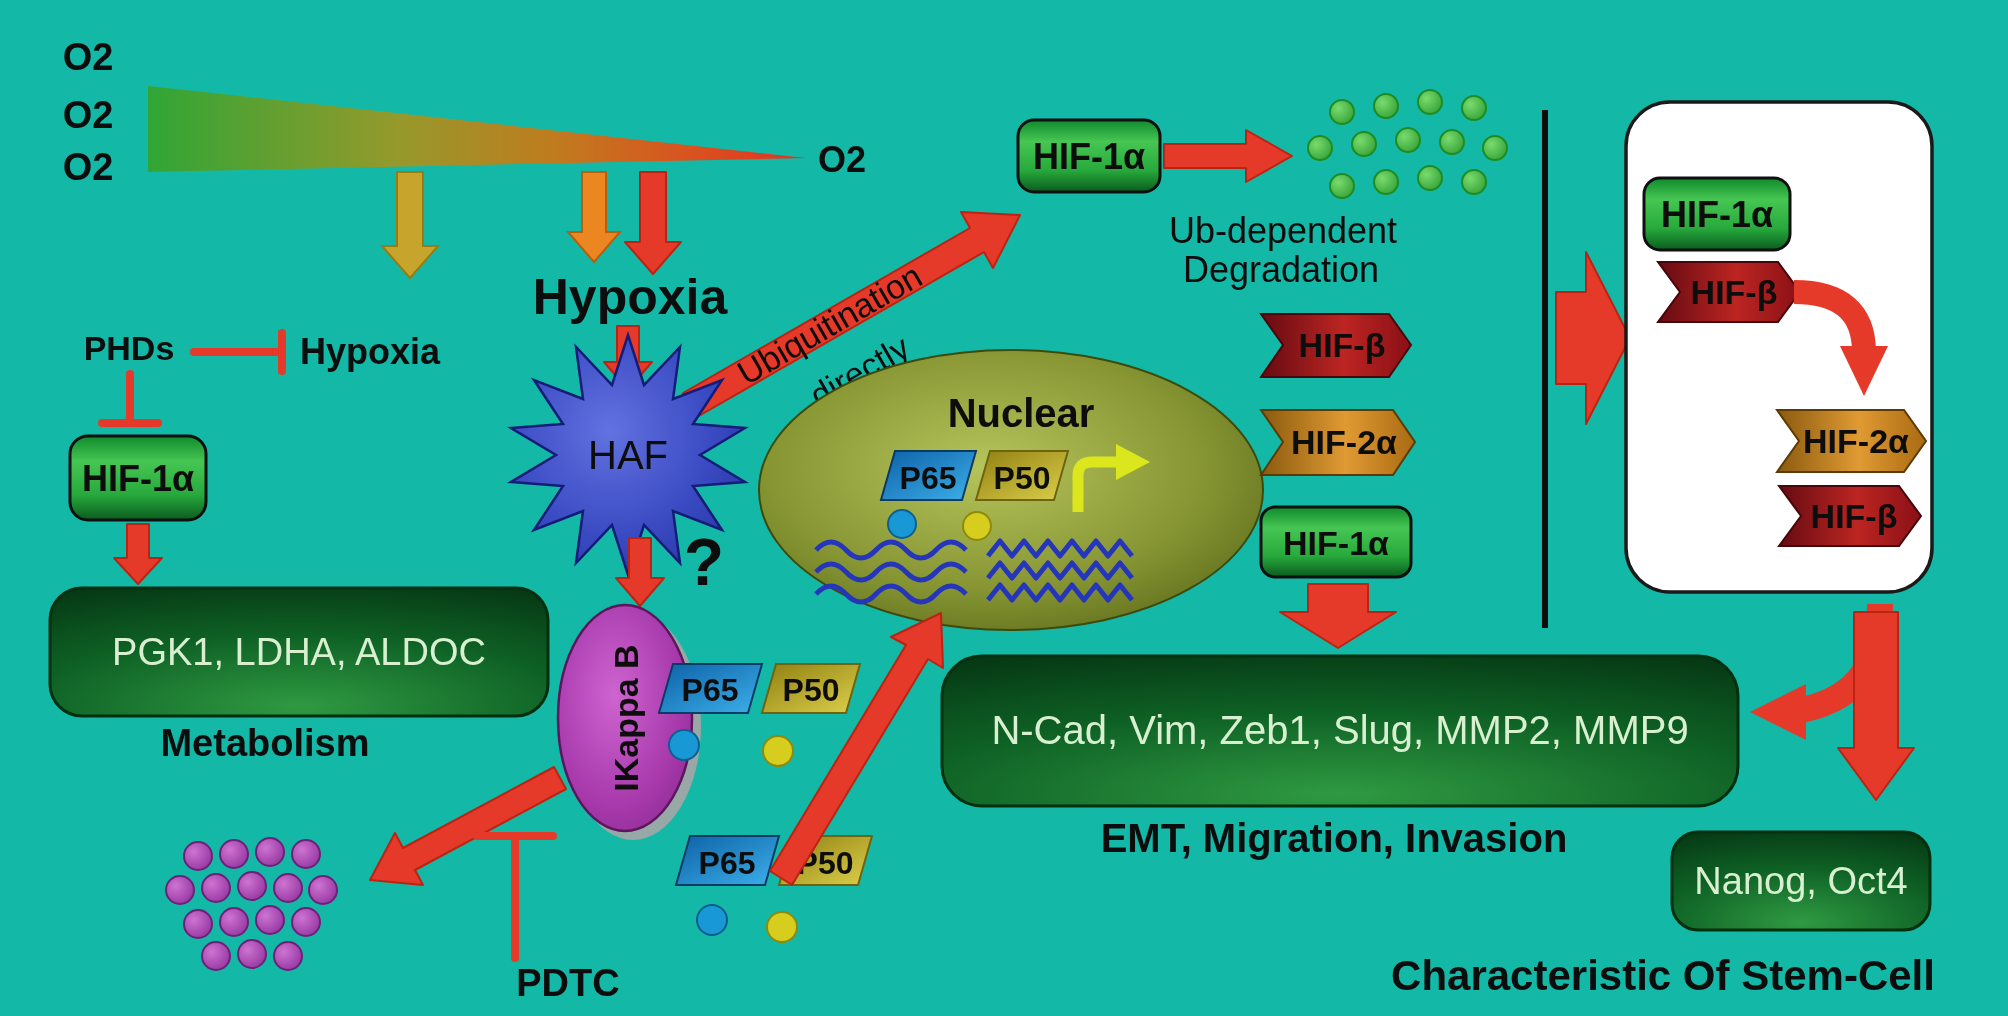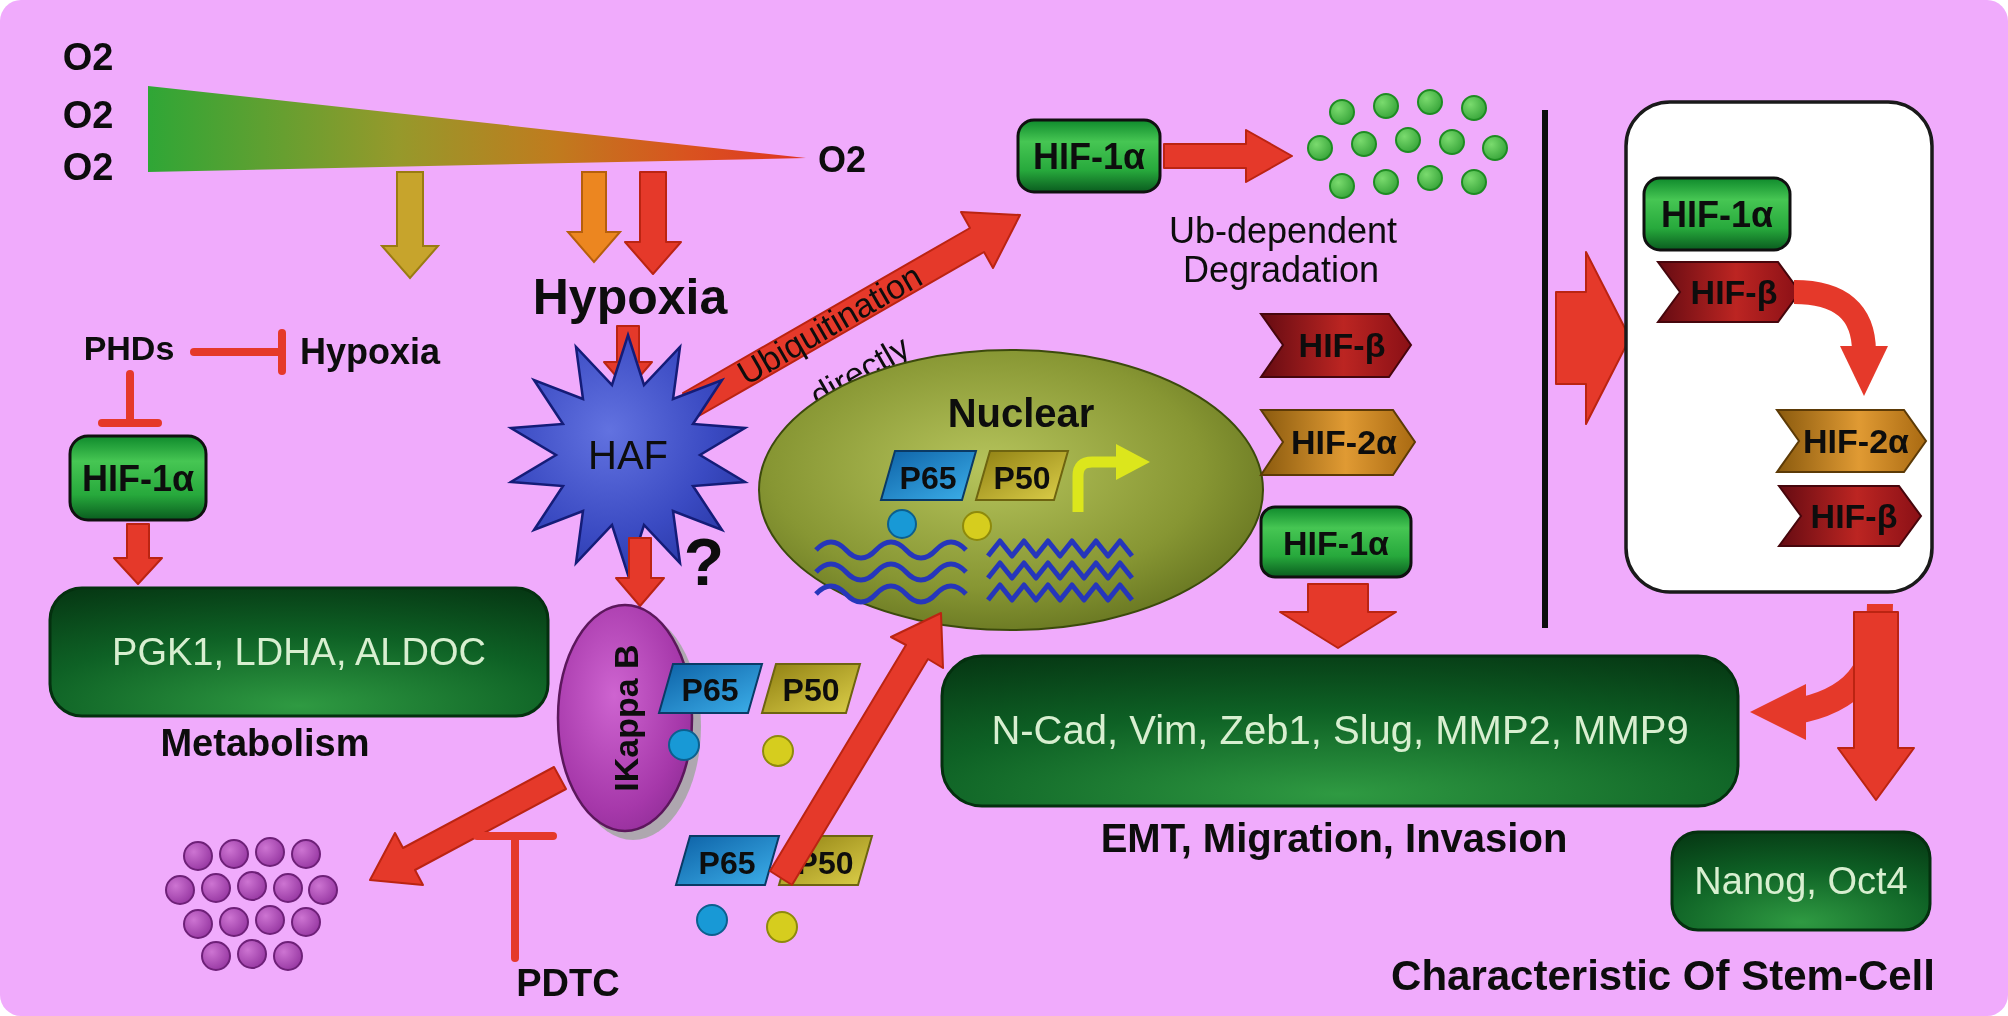--- a/index.html
+++ b/index.html
@@ -1,16 +1,16 @@
 <!DOCTYPE html>
 <html><head>
 <meta charset="utf-8">
 <style>
   html,body{margin:0;padding:0;background:#ffffff;}
-  .stage{position:relative;width:2008px;height:1016px;background:#f0abfc;overflow:hidden;border-radius:21px;}
+  .stage{position:relative;width:2008px;height:1016px;background:#14b8a6;overflow:hidden;}
   svg{display:block;}
   text{font-family:"Liberation Sans","DejaVu Sans",sans-serif;fill:#0d0d0d;}
   .b{font-weight:bold;}
   .mid{text-anchor:middle;}
   .arr{fill:#e5392a;stroke:#bb2412;stroke-width:2;stroke-linejoin:round;}
   .inh{stroke:#e5392a;stroke-width:8;stroke-linecap:round;fill:none;}
   .wav{stroke:#2636bb;stroke-width:5;fill:none;stroke-linejoin:round;}
   .paleg{fill:#d8efd0;}
 </style>
 </head>

